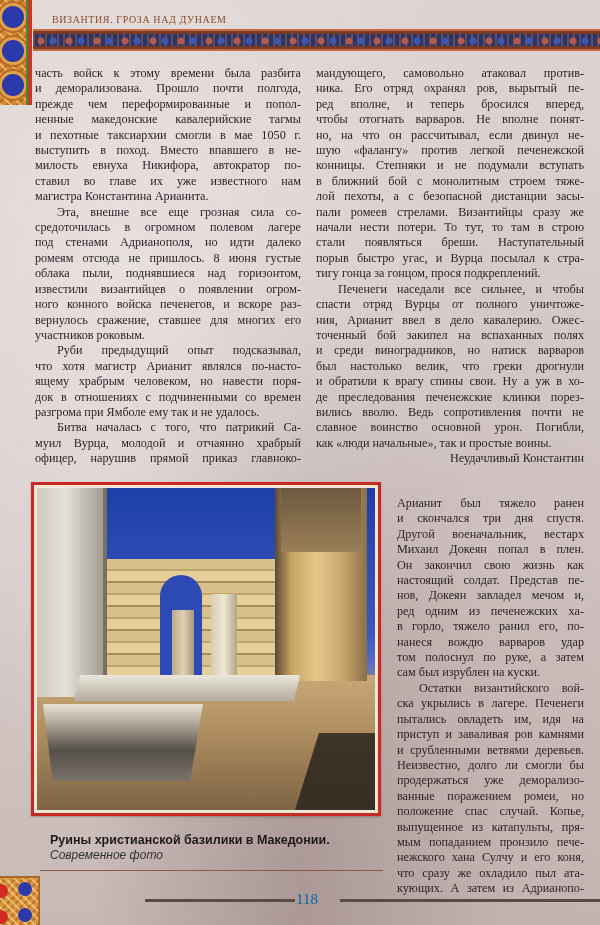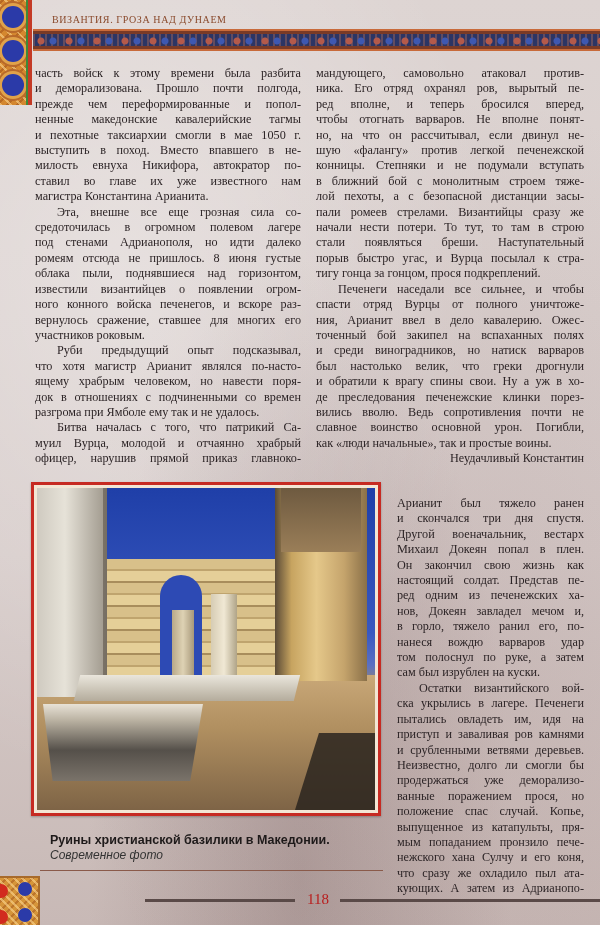--- a/index.html
+++ b/index.html
@@ -173,22 +173,22 @@
     background: #8a5a4a;
   }
 
   
   .footer-rule {
     position: absolute; top: 899px; height: 3px; background: #5a4a48;
   }
   .footer-rule.left  { left: 145px; width: 150px; }
   .footer-rule.right { left: 340px; width: 260px; }
   .page-number {
-    position: absolute; left: 296px; top: 891px; width: 44px; text-align: center;
-    font-family: "Liberation Serif", serif; font-size: 15px; color: #b91c1c;
+    position: absolute; left: 296px; top: 891px; width: 44px; text-align: left;
+    font-family: "Liberation Serif", serif; font-size: 15px; color: #0369a1;
   }
 </style>
 </head>
 <body>
 
 <div class="left-ornament">
   <div class="lattice"></div>
   <div class="knot" style="top:6px"></div>
   <div class="knot" style="top:40px"></div>
   <div class="knot" style="top:74px"></div>
@@ -258,34 +258,34 @@
     <span class="line right">Неудачливый Константин</span>
   </div>
 
 <div class="column col-right-narrow" id="col-right-narrow">
     <span class="line">Арианит был тяжело ранен</span>
     <span class="line">и скончался три дня спустя.</span>
     <span class="line">Другой военачальник, вестарх</span>
     <span class="line">Михаил Докеян попал в плен.</span>
     <span class="line">Он закончил свою жизнь как</span>
     <span class="line">настоящий солдат. Представ пе-</span>
+    <span class="line">нов, Докеян завладел мечом и,</span>
     <span class="line">ред одним из печенежских ха-</span>
-    <span class="line">нов, Докеян завладел мечом и,</span>
     <span class="line">в горло, тяжело ранил его, по-</span>
     <span class="line">нанеся вождю варваров удар</span>
     <span class="line">том полоснул по руке, а затем</span>
     <span class="line last">сам был изрублен на куски.</span>
     <span class="line indent">Остатки византийского вой-</span>
     <span class="line">ска укрылись в лагере. Печенеги</span>
     <span class="line">пытались овладеть им, идя на</span>
     <span class="line">приступ и заваливая ров камнями</span>
     <span class="line">и срубленными ветвями деревьев.</span>
     <span class="line">Неизвестно, долго ли смогли бы</span>
     <span class="line">продержаться уже деморализо-</span>
-    <span class="line">ванные поражением прося, но</span>
+    <span class="line">ванные поражением ромеи, но</span>
     <span class="line">положение спас случай. Копье,</span>
     <span class="line">выпущенное из катапульты, пря-</span>
     <span class="line">мым попаданием пронзило пече-</span>
     <span class="line">нежского хана Сулчу и его коня,</span>
     <span class="line">что сразу же охладило пыл ата-</span>
     <span class="line">кующих. А затем из Адрианопо-</span>
   </div>
 
 <div class="figure">
   <div class="photo" title="Ruins of a Christian basilica: stone arch, columns and tower under a blue sky">

